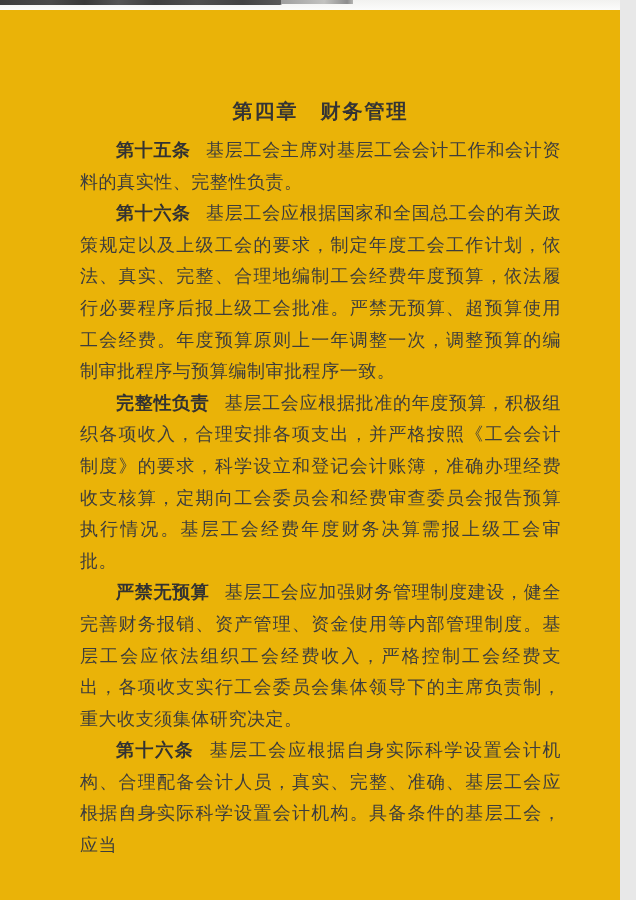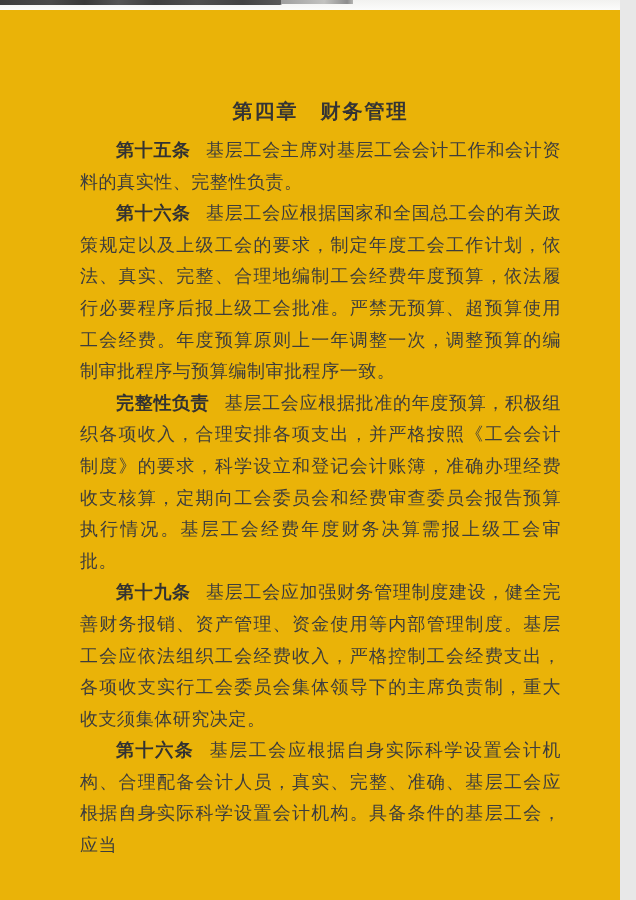--- a/index.html
+++ b/index.html
@@ -99,21 +99,21 @@
   <div class="content">
 
     <h1 class="chapter-title">第四章　财务管理</h1>
 
     <p class="article"><span class="term">第十五条</span><span>基层工会主席对基层工会会计工作和会计资料的真实性、完整性负责。</span></p>
 
     <p class="article"><span class="term">第十六条</span><span>基层工会应根据国家和全国总工会的有关政策规定以及上级工会的要求，制定年度工会工作计划，依法、真实、完整、合理地编制工会经费年度预算，依法履行必要程序后报上级工会批准。严禁无预算、超预算使用工会经费。年度预算原则上一年调整一次，调整预算的编制审批程序与预算编制审批程序一致。</span></p>
 
     <p class="article"><span class="term">完整性负责</span><span>基层工会应根据批准的年度预算，积极组织各项收入，合理安排各项支出，并严格按照《工会会计制度》的要求，科学设立和登记会计账簿，准确办理经费收支核算，定期向工会委员会和经费审查委员会报告预算执行情况。基层工会经费年度财务决算需报上级工会审批。</span></p>
 
-    <p class="article"><span class="term">第十九条</span><span>基层工会应加强财务管理制度建设，健全完善财务报销、资产管理、资金使用等内部管理制度。基层工会应依法组织工会经费收入，严格控制工会经费支出，各项收支实行工会委员会集体领导下的主席负责制，重大收支须集体研究决定。</span></p>
+    <p class="article"><span class="term">严禁无预算</span><span>基层工会应加强财务管理制度建设，健全完善财务报销、资产管理、资金使用等内部管理制度。基层工会应依法组织工会经费收入，严格控制工会经费支出，各项收支实行工会委员会集体领导下的主席负责制，重大收支须集体研究决定。</span></p>
 
     <p class="article"><span class="term">第十六条</span><span>基层工会应根据自身实际科学设置会计机构、合理配备会计人员，真实、完整、准确、基层工会应根据自身实际科学设置会计机构。具备条件的基层工会，应当</span></p>
 
   </div>
 
   <div class="page-number">— 10 —</div>
 
 </div>
 
 </body></html>

